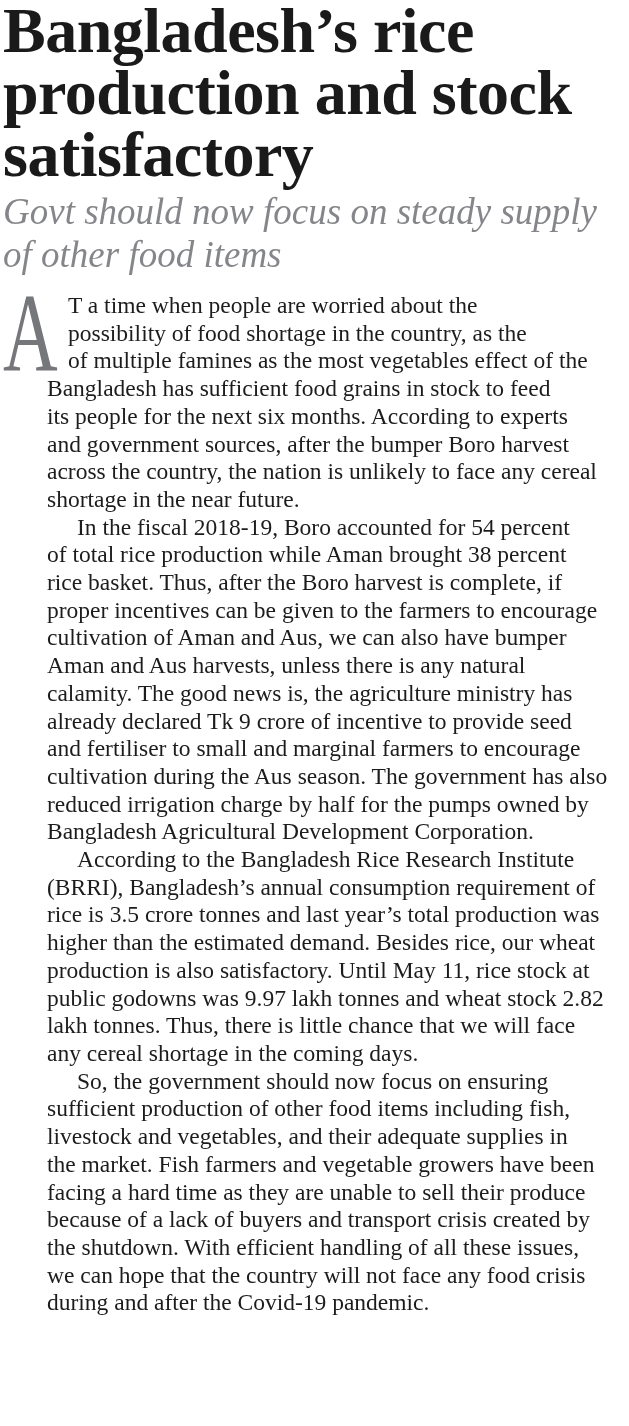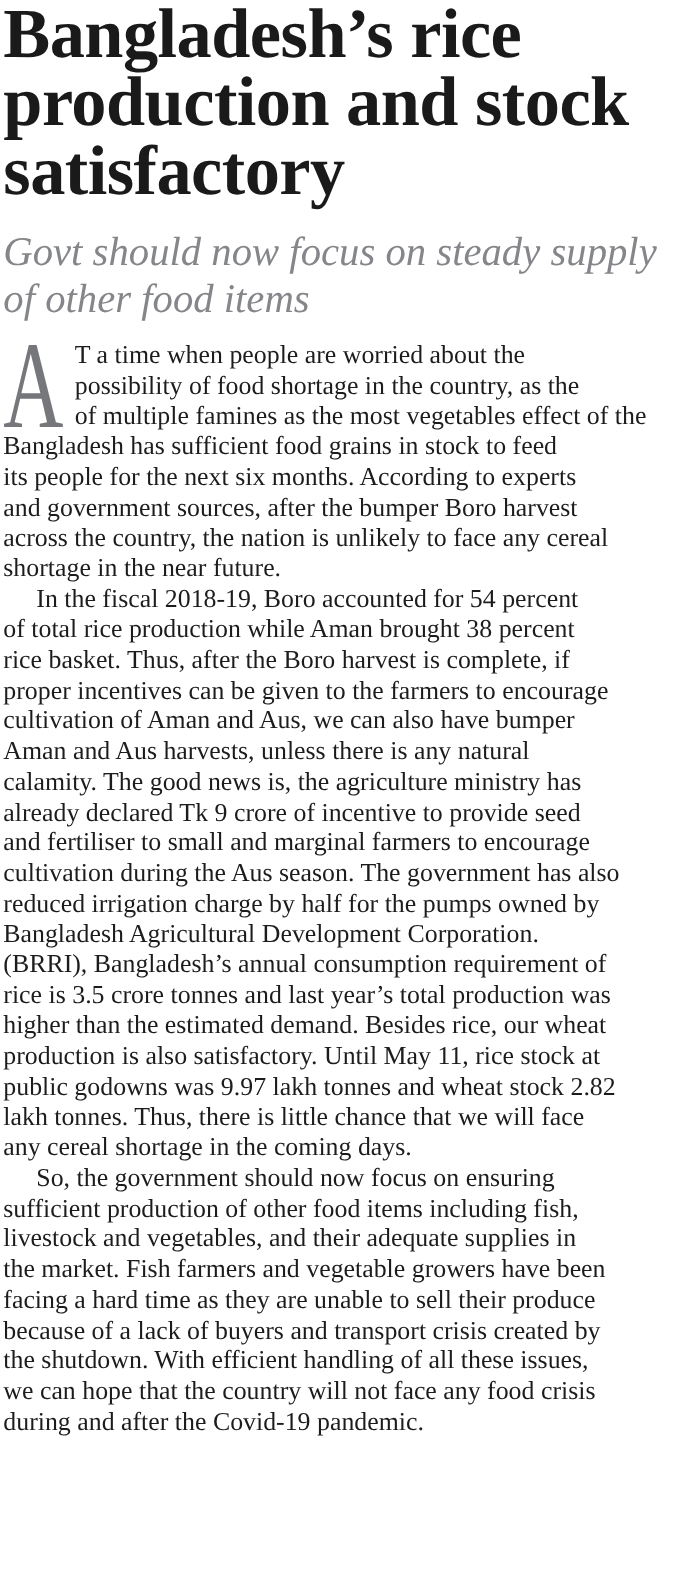--- a/index.html
+++ b/index.html
@@ -20,36 +20,36 @@
   }
   .headline {
     font-size: 64px;
     line-height: 62px;
     font-weight: 700;
     letter-spacing: -0.5px;
     color: var(--headline-color);
     max-width: 620px;
   }
   .subtitle {
-    margin-top: 22px;
+    margin-top: 4px;
     font-size: 37px;
     line-height: 43px;
     font-style: italic;
     font-weight: 400;
     color: var(--subtitle-color);
     max-width: 600px;
   }
   .article-body {
     margin-top: 16px;
     font-size: 23.5px;
     line-height: 27.7px;
     color: var(--body-color);
   }
   .para { margin: 0; }
-  .line { white-space: nowrap; }
+  .line { white-space: nowrap; margin-left: 44px; }
   .line.indent { text-indent: 30px; }
   .dropcap {
     float: left;
     width: 57px;
     height: 81px;
     margin-right: 8px;
     position: relative;
     overflow: visible;
   }
   .dropcap-glyph {
@@ -90,20 +90,21 @@
         <div class="line">cultivation of Aman and Aus, we can also have bumper</div>
         <div class="line">Aman and Aus harvests, unless there is any natural</div>
         <div class="line">calamity. The good news is, the agriculture ministry has</div>
         <div class="line">already declared Tk 9 crore of incentive to provide seed</div>
         <div class="line">and fertiliser to small and marginal farmers to encourage</div>
         <div class="line">cultivation during the Aus season. The government has also</div>
         <div class="line">reduced irrigation charge by half for the pumps owned by</div>
         <div class="line">Bangladesh Agricultural Development Corporation.</div>
       </div>
       <div class="para">
+        <div class="line indent">According to the Bangladesh Rice Research Institute</div>
         <div class="line">(BRRI), Bangladesh’s annual consumption requirement of</div>
         <div class="line">rice is 3.5 crore tonnes and last year’s total production was</div>
         <div class="line">higher than the estimated demand. Besides rice, our wheat</div>
         <div class="line">production is also satisfactory. Until May 11, rice stock at</div>
         <div class="line">public godowns was 9.97 lakh tonnes and wheat stock 2.82</div>
         <div class="line">lakh tonnes. Thus, there is little chance that we will face</div>
         <div class="line">any cereal shortage in the coming days.</div>
       </div>
       <div class="para">
         <div class="line indent">So, the government should now focus on ensuring</div>

